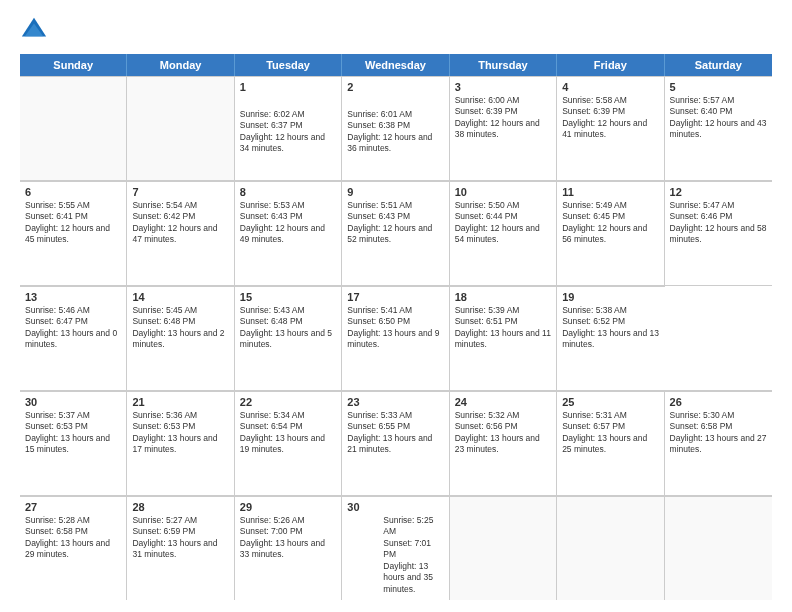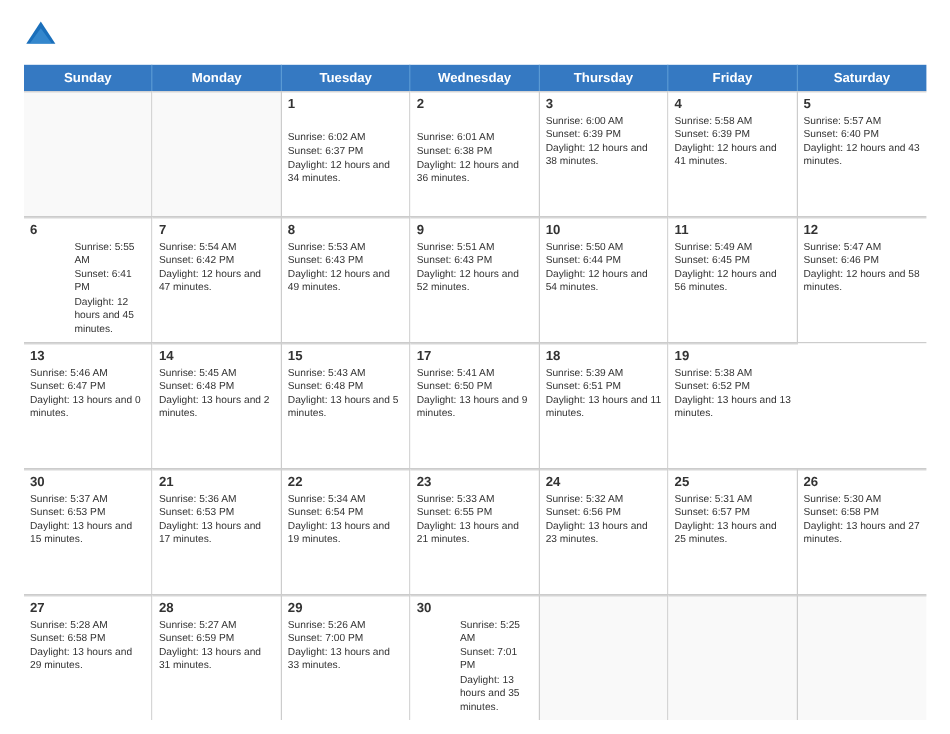--- a/index.html
+++ b/index.html
@@ -175,21 +175,21 @@
           <div class="cal-cell">
             <div class="day-num">5</div>
             <div class="day-info" style="white-space: pre-line;">Sunrise: 5:57 AM
 Sunset: 6:40 PM
 Daylight: 12 hours and 43 minutes.</div>
           </div>
         </div>
         <div class="cal-week">
           <div class="cal-cell">
             <div class="day-num">6</div>
-            <div class="day-info" style="white-space: pre-line; margin-left: 37px;">Sunrise: 5:55 AM
+            <div class="day-info" style="white-space: pre-line;">Sunrise: 5:55 AM
 Sunset: 6:41 PM
 Daylight: 12 hours and 45 minutes.</div>
           </div>
           <div class="cal-cell">
             <div class="day-num">7</div>
             <div class="day-info" style="white-space: pre-line;">Sunrise: 5:54 AM
 Sunset: 6:42 PM
 Daylight: 12 hours and 47 minutes.</div>
           </div>
           <div class="cal-cell">

